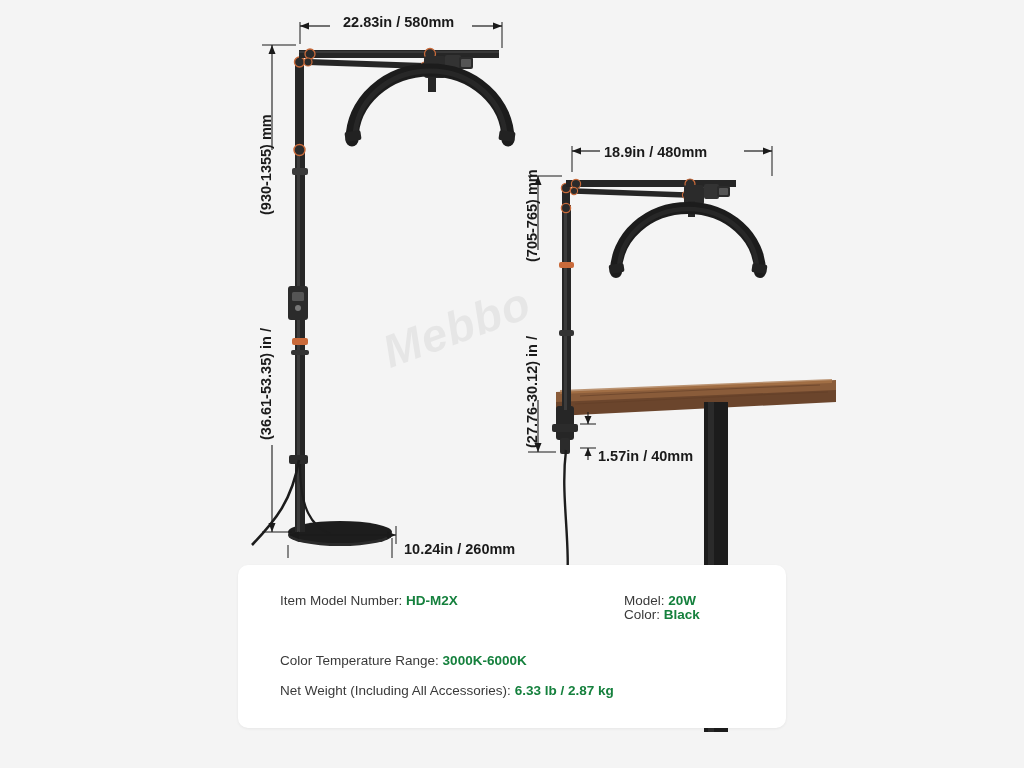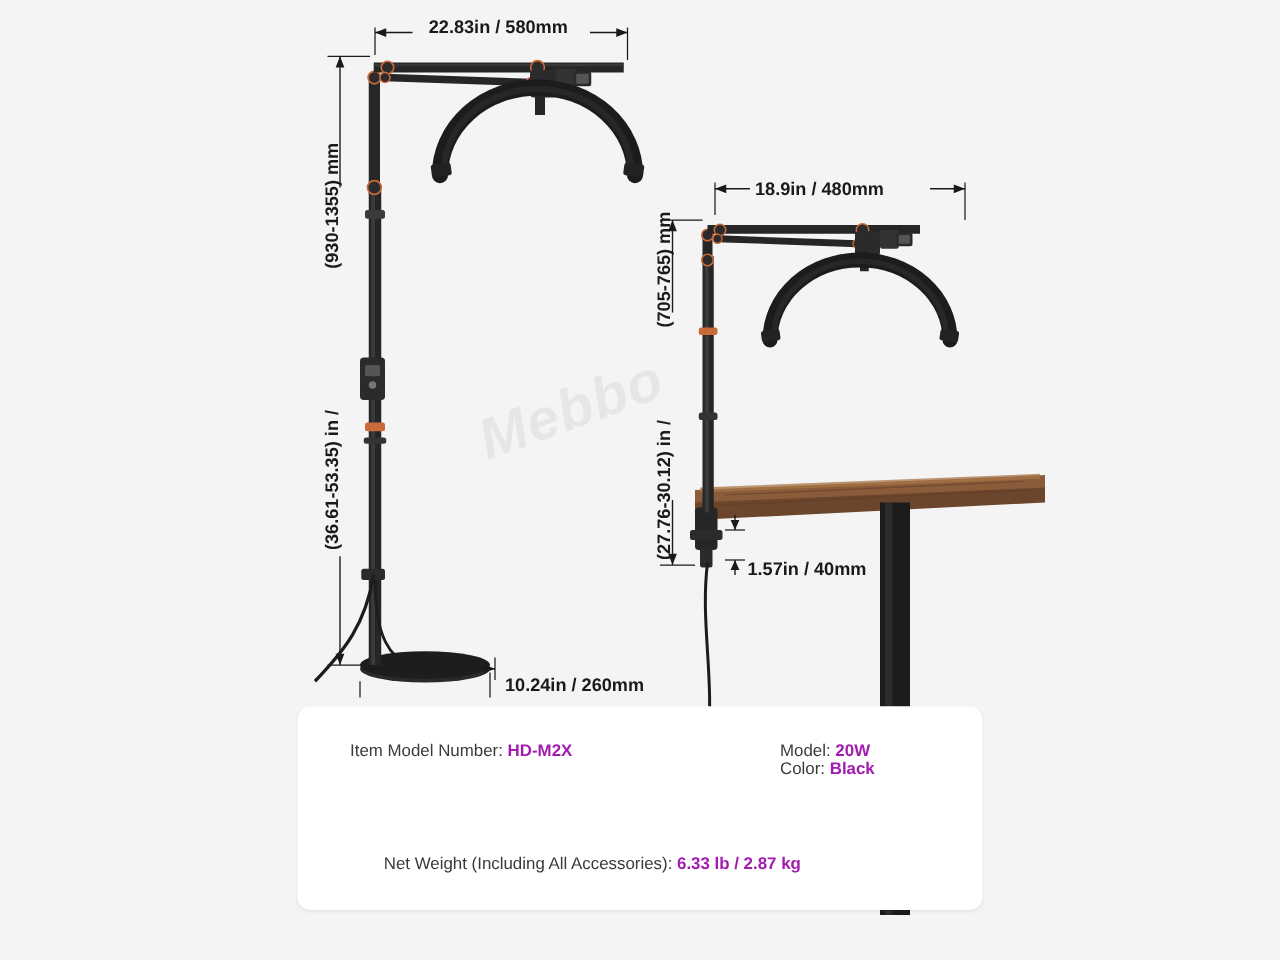--- a/index.html
+++ b/index.html
@@ -67,27 +67,27 @@
     border-radius: 10px;
     box-shadow: 0 1px 3px rgba(0,0,0,0.06);
   }
   .spec-row {
     position: absolute;
     font-size: 13.5px;
     color: #3a3a3a;
     white-space: nowrap;
   }
   .spec-row .val {
-    color: #a21caf;
+    color: #15803d;
     font-weight: bold;
   }
   .spec-left-1 { left: 42px; top: 28px; }
   .spec-left-2 { left: 42px; top: 58px; }
   .spec-left-3 { left: 42px; top: 88px; }
-  .spec-left-4 { left: 42px; top: 118px; margin-left: 27px; }
+  .spec-left-4 { left: 42px; top: 118px; }
   .spec-right-1 { left: 386px; top: 28px; }
   .spec-right-2 { left: 386px; top: 42px; }
 </style>
 </head>
 <body>
 
 <div class="stage">
 
   <div class="watermark">Mebbo</div>
 
@@ -252,20 +252,24 @@
   <div class="dim-text" style="left:598px; top:448px;">1.57in / 40mm</div>
 
   <div class="spec-card">
 
     <div class="spec-row spec-left-1">
       <span>Item Model Number:</span>
       <span class="val">HD-M2X</span>
     </div>
 
 
+    <div class="spec-row spec-left-3">
+      <span>Color Temperature Range:</span>
+      <span class="val">3000K-6000K</span>
+    </div>
 
     <div class="spec-row spec-left-4">
       <span>Net Weight (Including All Accessories):</span>
       <span class="val">6.33 lb / 2.87 kg</span>
     </div>
 
     <div class="spec-row spec-right-1">
       <span>Model:</span>
       <span class="val">20W</span>
     </div>

